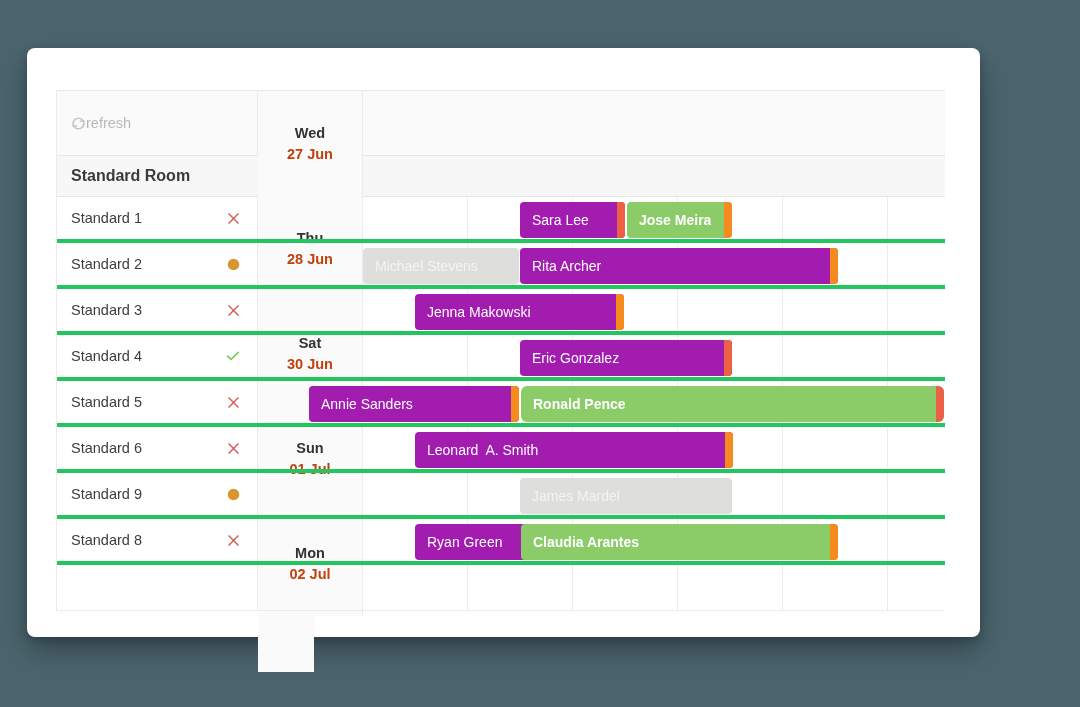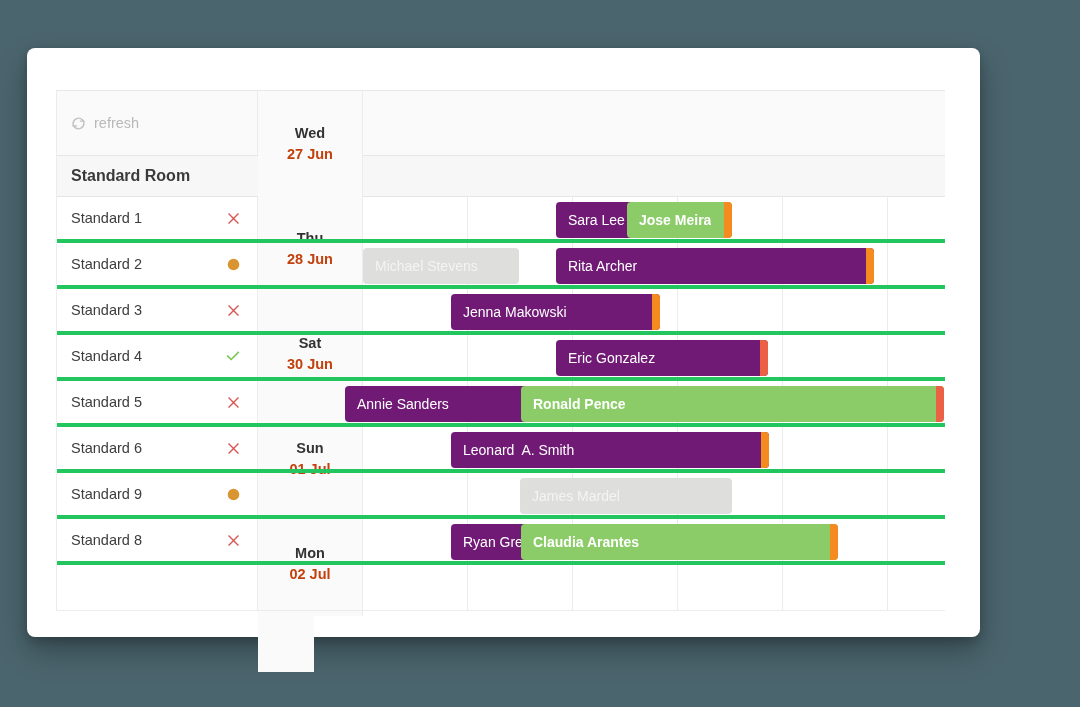--- a/index.html
+++ b/index.html
@@ -32,21 +32,21 @@
   
   .hdr { display: flex; height: 65px; background: #fafafa; border-bottom: 1px solid #e6e6e6; }
   .hdr-label {
     width: 201px; flex: 0 0 201px;
     border-right: 1px solid #ececec;
     display: flex; align-items: center;
     padding-left: 14px;
     background: #fafafa;
   }
   .refresh-btn {
-    display: flex; align-items: center; gap: 8px;
+    display: flex; align-items: center; 
     color: #b9b9b9; font-size: 14.5px; cursor: pointer;
     user-select: none;
   }
   .refresh-btn svg { display: block; }
   .hdr-day {
     flex: 0 0 105px; width: 105px;
     border-right: 1px solid #ececec;
     display: flex; flex-direction: column;
     align-items: center; justify-content: center;
     background: #fafafa;
@@ -100,21 +100,21 @@
     color: #ffffff;
     font-size: 14px;
   }
   .bar .bar-text {
     padding-left: 12px; white-space: pre; overflow: hidden;
     text-overflow: ellipsis;
   }
   .bar .bar-edge {
     position: absolute; right: 0; top: 0; bottom: 0; width: 8px;
   }
-  .bar.blue   { background: #701a75; margin-left: 36px; }
+  .bar.blue   { background: #a21caf; }
   .bar.green  { background: #8bcc69; font-weight: bold; }
   .bar.grey   { background: #dededd; }
   .bar.grey .bar-text { color: #f4f4f4; }
   .edge-red    { background: #ec6145; }
   .edge-orange { background: #f58a1f; }
 </style>
 </head>
 <body>
 
 <div id="stage">
@@ -287,21 +287,21 @@
               <div class="cell"></div>
               <div class="cell"></div>
               <div class="cell"></div>
               <div class="cell"></div>
               <div class="cell partial"></div>
               <div class="bars">
                 <div class="bar blue" style="left: 51px; width: 210px;">
                   <span class="bar-text">Annie Sanders</span>
                   <span class="bar-edge edge-orange"></span>
                 </div>
-                <div class="bar green" style="left: 263px; width: 423px;">
+                <div class="bar green" style="left: 263px; width: 423px; border-radius: 6px;">
                   <span class="bar-text">Ronald Pence</span>
                   <span class="bar-edge edge-red"></span>
                 </div>
               </div>
             </div>
           </div>
           <div class="row">
             <div class="row-label">
               <span class="row-name">Standard 6</span>
               <span class="status">

